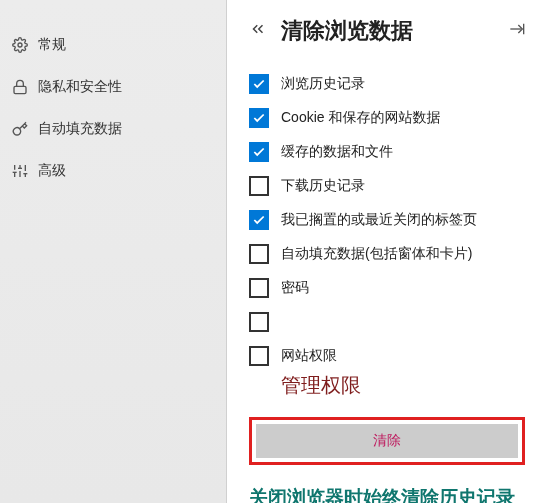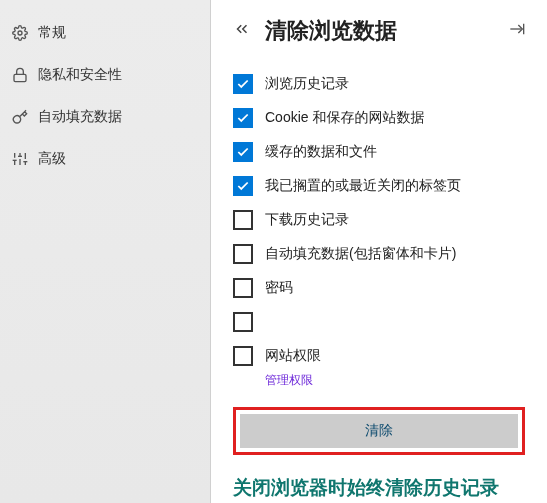--- a/index.html
+++ b/index.html
@@ -9,23 +9,23 @@
       font-family: "Microsoft YaHei", "Segoe UI", sans-serif;
     }
     body {
       width: 547px;
       height: 503px;
       background: #f2f2f2;
       display: flex;
       overflow: hidden;
     }
     .sidebar {
-      width: 211px;
+      width: 227px;
       background: linear-gradient(to bottom, #ececec, #e8e8e8);
-      padding-top: 12px;
+      padding-top: 24px;
       border-right: 1px solid #d0d0d0;
     }
     .sidebar-item {
       display: flex;
       align-items: center;
       padding: 12px 10px;
       font-size: 14px;
       color: #333;
       cursor: pointer;
     }
@@ -88,39 +88,39 @@
       background: #0078d7;
       border-color: #0078d7;
     }
     .checkbox.checked svg {
       display: block;
     }
     .checkbox svg {
       display: none;
     }
     .link {
-      color: #6d28d9;
-      font-size: 12px;
+      color: #7f1d1d;
+      font-size: 20px;
       margin-left: 32px;
       margin-top: -8px;
       margin-bottom: 18px;
       cursor: pointer;
     }
     .clear-button-wrap {
       border: 3px solid #e02020;
       padding: 4px;
       margin-bottom: 20px;
     }
     .clear-button {
       width: 100%;
       background: #ccc;
       border: none;
       padding: 8px 0;
       font-size: 14px;
-      color: #0c4a6e;
+      color: #be185d;
       cursor: pointer;
       text-align: center;
       font-family: Liberation Mono, monospace;
     }
     .section-label {
       font-size: 19px;
       font-weight: 600;
       color: #0f766e;
       margin-bottom: 14px;
     }
@@ -210,30 +210,30 @@
       </div>
       <div class="checkbox-row">
         <span class="checkbox checked">
           <svg width="14" height="14" viewBox="0 0 24 24" fill="none" stroke="#fff" stroke-width="3">
             <polyline points="20 6 9 17 4 12"></polyline>
           </svg>
         </span>
         <span>缓存的数据和文件</span>
       </div>
       <div class="checkbox-row">
+        <span class="checkbox"></span>
+        <span>下载历史记录</span>
+      </div>
+      <div class="checkbox-row">
         <span class="checkbox checked">
           <svg width="14" height="14" viewBox="0 0 24 24" fill="none" stroke="#fff" stroke-width="3">
             <polyline points="20 6 9 17 4 12"></polyline>
           </svg>
         </span>
         <span>我已搁置的或最近关闭的标签页</span>
-      </div>
-      <div class="checkbox-row">
-        <span class="checkbox"></span>
-        <span>下载历史记录</span>
       </div>
       <div class="checkbox-row">
         <span class="checkbox"></span>
         <span>自动填充数据(包括窗体和卡片)</span>
       </div>
       <div class="checkbox-row">
         <span class="checkbox"></span>
         <span>密码</span>
       </div>
       <div class="checkbox-row">

